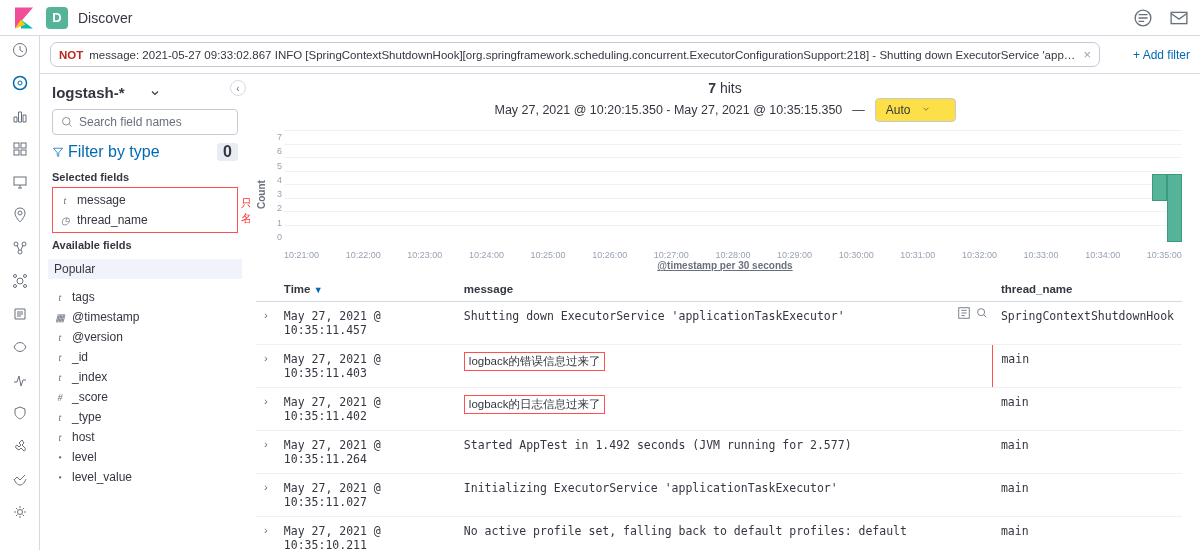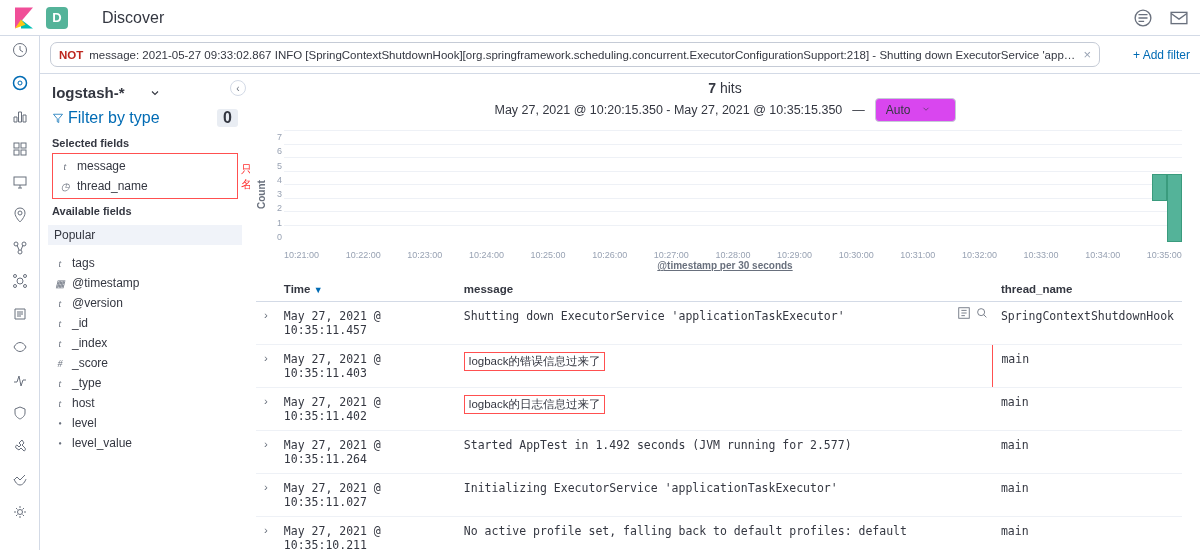--- a/index.html
+++ b/index.html
@@ -1,20 +1,20 @@
 <!DOCTYPE html>
 <html><head>
 <meta charset="utf-8">
 <style>
 * { margin: 0; padding: 0; box-sizing: border-box; font-family: -apple-system, BlinkMacSystemFont, "Segoe UI", Helvetica, Arial, sans-serif; }
 body { width: 1200px; height: 550px; overflow: hidden; background: #fff; color: #343741; font-size: 12px; }
 .top-bar { height: 36px; display: flex; align-items: center; padding: 0 12px; border-bottom: 1px solid #d3dae6; }
 .top-bar .logo { width: 24px; height: 24px; margin-right: 10px; }
 .top-bar .app-badge { width: 22px; height: 22px; background: #54b399; color: #fff; font-weight: 700; border-radius: 4px; display: flex; align-items: center; justify-content: center; margin-right: 10px; font-size: 13px; }
-.top-bar .title { font-size: 16px; margin-left: 24px; }
+.top-bar .title { font-size: 14px; }
 .top-bar .spacer { flex: 1; }
 .top-bar .top-icon { width: 18px; height: 18px; margin-left: 18px; color: #69707d; }
 .layout { display: flex; height: calc(100% - 36px); }
 .rail { width: 40px; border-right: 1px solid #d3dae6; display: flex; flex-direction: column; align-items: center; padding-top: 6px; gap: 17px; color: #69707d; }
 .rail .rail-icon { width: 16px; height: 16px; }
 .rail .active { color: #006bb4; }
 .main { flex: 1; display: flex; flex-direction: column; }
 .filter-bar { padding: 6px 10px; display: flex; align-items: center; border-bottom: 1px solid #d3dae6; gap: 8px; }
 .filter-pill { border: 1px solid #c5cbd6; border-radius: 7px; padding: 4px 8px; font-size: 11.5px; display: flex; align-items: center; gap: 6px; max-width: 1050px; }
 .filter-pill .not-tag { color: #bd271e; font-weight: 600; }
@@ -31,21 +31,21 @@
 .section-label { font-size: 11px; font-weight: 700; margin: 6px 0 4px; }
 .selected-box { border: 1px solid #ff5050; padding: 2px 4px; margin-bottom: 6px; position: relative; }
 .selected-note { position: absolute; right: -96px; top: 8px; color: #ff3030; font-size: 11px; width: 92px; }
 .field-row { display: flex; align-items: center; gap: 6px; padding: 3px 2px; font-size: 12px; }
 .field-type { width: 12px; height: 12px; display: inline-flex; align-items: center; justify-content: center; font-size: 10px; font-style: italic; color: #69707d; font-family: Georgia, serif; }
 .field-row.pop { background: #f0f3f9; margin: 8px -4px; padding: 3px 6px; }
 .canvas { flex: 1; display: flex; flex-direction: column; overflow: hidden; }
 .hits-header { text-align: center; padding: 6px 0 2px; font-size: 14px; }
 .hits-header b { font-weight: 600; }
 .date-row { display: flex; align-items: center; justify-content: center; gap: 10px; padding-bottom: 8px; font-size: 12.5px; }
-.interval-select { border: 1px solid #c5cbd6; border-radius: 4px; padding: 4px 24px 4px 10px; font-size: 12px; background: #d946ef; position: relative; }
+.interval-select { border: 1px solid #c5cbd6; border-radius: 4px; padding: 4px 24px 4px 10px; font-size: 12px; background: #fde047; position: relative; }
 .chart-area { height: 130px; display: flex; padding: 0 18px 0 6px; }
 .y-axis-label { writing-mode: vertical-rl; transform: rotate(180deg); font-size: 10px; color: #69707d; text-align: center; width: 14px; font-weight: 600; }
 .y-ticks { width: 14px; display: flex; flex-direction: column; justify-content: space-between; font-size: 9px; color: #98a2b3; text-align: right; padding: 2px 2px 18px 0; }
 .chart-plot { flex: 1; position: relative; }
 .grid-line { position: absolute; left: 0; right: 0; border-top: 1px solid #eef1f6; }
 .bar-group { position: absolute; bottom: 18px; display: flex; gap: 0; }
 .bar { width: 15px; background: #54b399; border: 1px solid #3a9b7d; }
 .x-ticks { position: absolute; bottom: 0; left: 0; right: 0; display: flex; justify-content: space-between; font-size: 9px; color: #98a2b3; }
 .x-label { text-align: center; font-size: 10px; font-weight: 600; color: #69707d; padding-bottom: 6px; text-decoration: underline; }
 .table-wrap { flex: 1; overflow: auto; padding: 0 18px 0 6px; }
@@ -164,20 +164,27 @@
 
     <div class="content">
       <div class="sidebar">
         <div class="collapse-btn">‹</div>
         <div class="pattern-select">
           <span>logstash-*</span>
           <svg width="12" height="12" viewBox="0 0 16 16">
               <path d="M4 6l4 4 4-4" fill="none" stroke="currentColor" stroke-width="1.5"></path>
             </svg>
         </div>
+        <div class="search-box">
+          <svg width="12" height="12" viewBox="0 0 16 16">
+              <circle cx="7" cy="7" r="5" fill="none" stroke="currentColor"></circle>
+              <path d="M11 11l3 3" stroke="currentColor"></path>
+            </svg>
+          <span>Search field names</span>
+        </div>
         <div class="filter-type">
           <svg width="12" height="12" viewBox="0 0 16 16">
               <path d="M2 3h12l-5 6v5l-2-1v-4z" fill="none" stroke="currentColor"></path>
             </svg>
           <span>Filter by type</span>
           <span class="badge">0</span>
         </div>
         <div class="section-label">Selected fields</div>
         <div class="selected-box">
           <div class="field-row">

